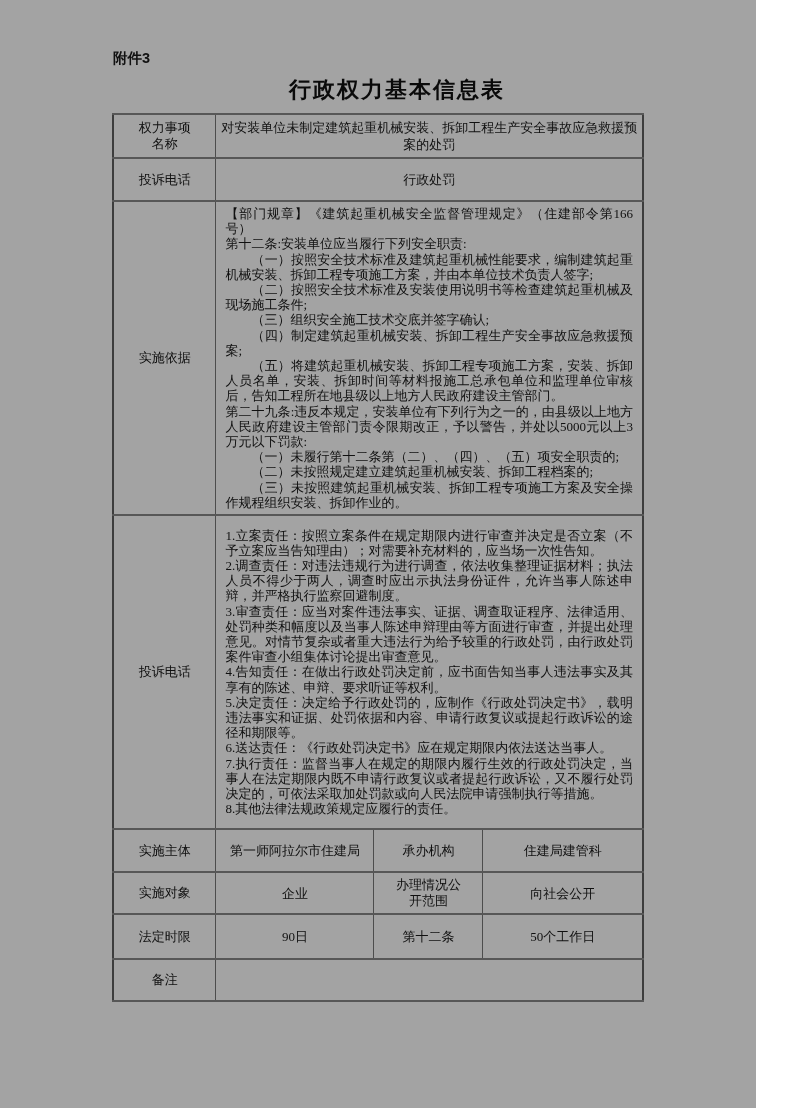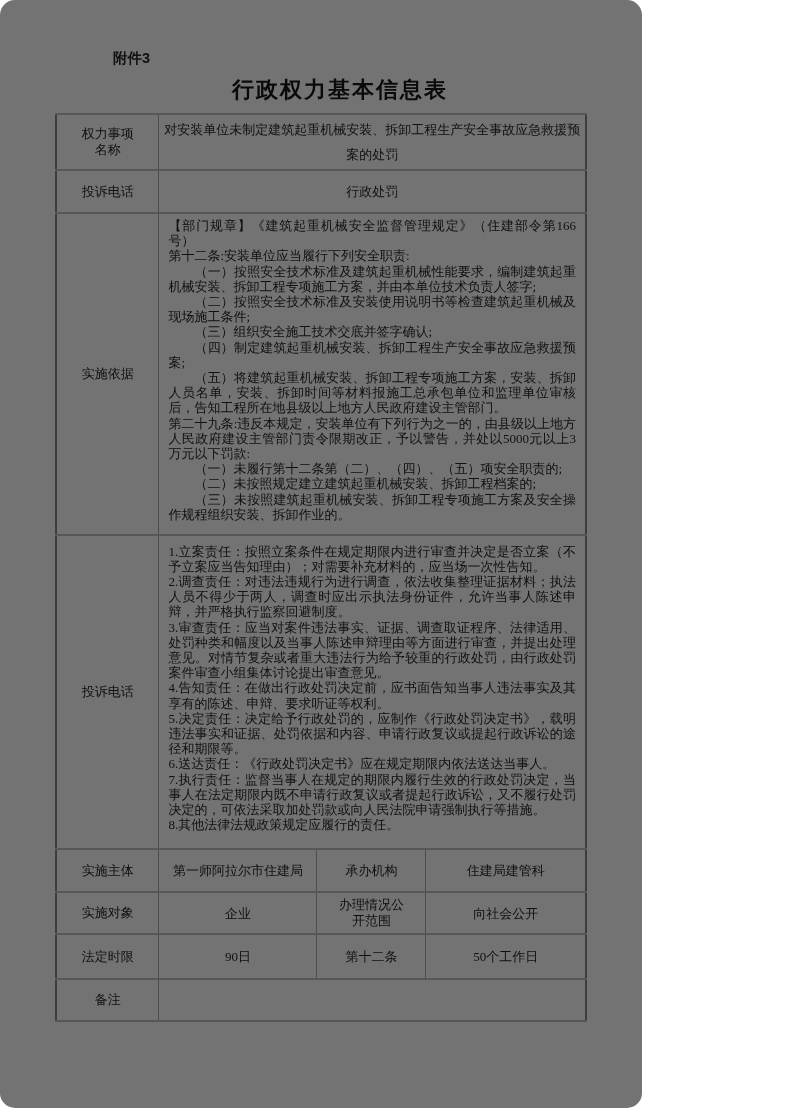--- a/index.html
+++ b/index.html
@@ -4,25 +4,24 @@
 <style>
   html, body {
     margin: 0;
     padding: 0;
     background: #ffffff;
     color: #000000;
     font-family: "Liberation Serif", "DejaVu Serif", serif;
   }
   .page {
     position: relative;
-    width: 642px;
+    width: 756px;
     height: 1108px;
-    background: #737373;
+    background: #a3a3a3;
     overflow: hidden;
-    border-radius: 15px;
   }
   .attachment {
     padding-top: 50px;
     margin-left: 113px;
     font-family: "Liberation Sans", "DejaVu Sans", sans-serif;
     font-weight: bold;
     font-size: 14.5px;
     line-height: 17px;
     color: #111111;
   }
@@ -53,26 +52,26 @@
     overflow: hidden;
   }
   td.label-cell {
     text-align: center;
     padding: 2px 20px;
     line-height: 16px;
   }
   td.value-cell {
     text-align: center;
     padding: 2px 4px;
-    line-height: 25px;
+    line-height: 17px;
   }
   td.content-cell {
     vertical-align: top;
     text-align: justify;
-    padding: 4px 9px 12px 9px;
+    padding: 4px 9px 4px 9px;
     line-height: 15.2px;
   }
   td.content-cell .para { margin: 0; }
   td.content-cell .para.indent { text-indent: 2em; }
   tr.r-name    { height: 44px; }
   tr.r-cat     { height: 43px; }
   tr.r-basis   { height: 285px; }
   tr.r-duty    { height: 314px; }
   tr.r-small   { height: 43px; }
   tr.r-small2  { height: 42px; }

